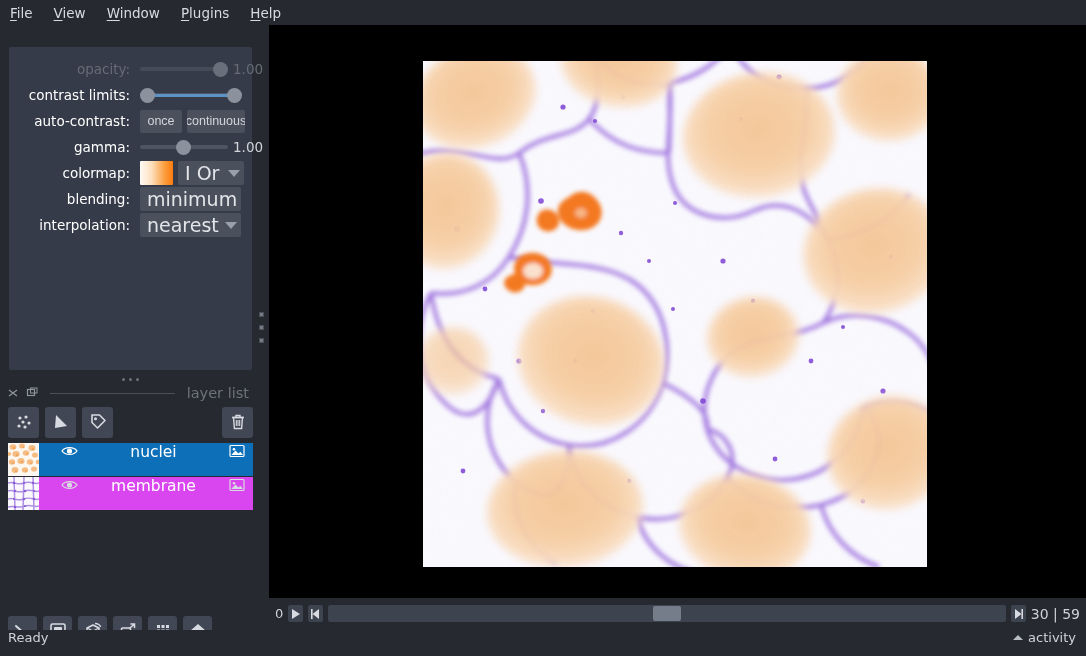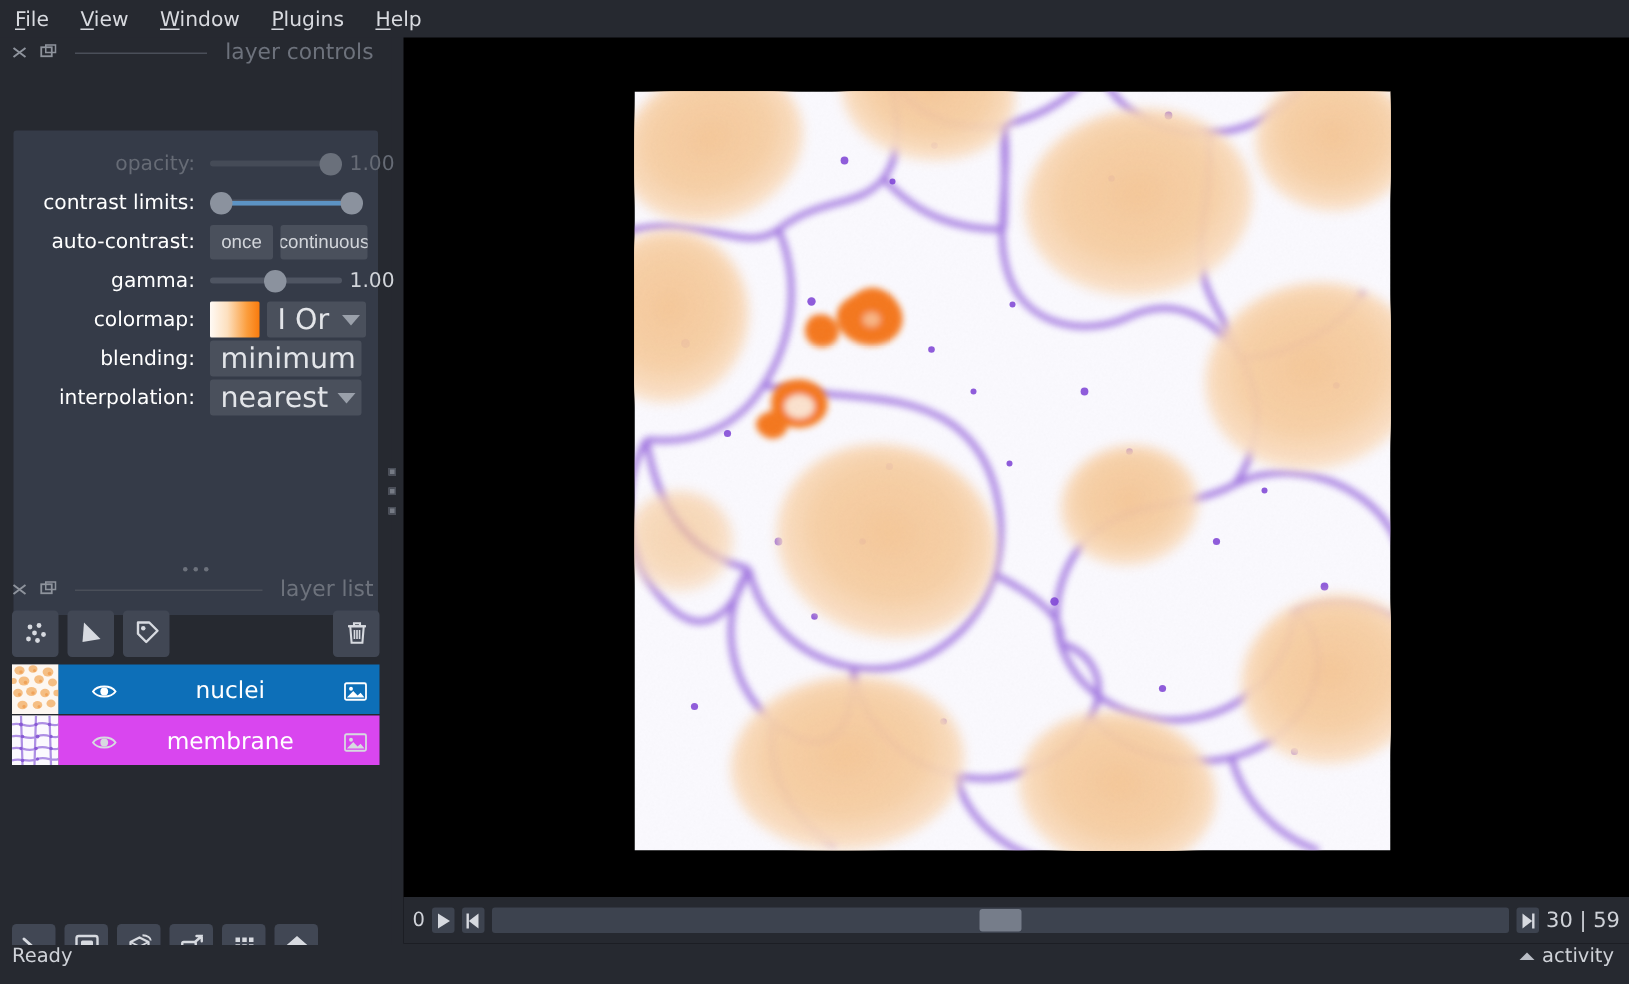--- a/index.html
+++ b/index.html
@@ -38,21 +38,21 @@
   .dock-header .hdr-line {
     flex: 1; height: 1px; background: #4a4f59; margin: 0 6px;
   }
   .dock-header .hdr-title {
     color: #6d727c; font-size: 14.5px; white-space: nowrap;
   }
 
   
   #layer-controls-box {
     position: absolute; left: 9px; top: 22px; width: 243px; height: 323px;
-    background: #353b48; border-radius: 2px; margin-top: 40px;
+    background: #353b48; border-radius: 2px;
   }
   .ctrl-grid {
     display: grid;
     grid-template-columns: 131px 1fr;
     row-gap: 0px; padding: 9px 0 0 0;
   }
   .ctrl-label {
     color: #ffffff; font-size: 13.5px; text-align: right; padding-right: 10px;
     line-height: 26px; height: 26px; white-space: nowrap;
   }
@@ -118,21 +118,21 @@
     display: flex; align-items: center; justify-content: center; margin-right: 6px;
   }
   .tool-btn.trash { margin-right: 0; margin-left: auto; }
 
   #layer-rows { position: absolute; left: 8px; top: 418px; width: 245px; }
   .layer-row {
     display: flex; align-items: center; height: 33px; margin-bottom: 1px;
   }
   .layer-thumb { width: 31px; height: 33px; flex: none; background: #fbf8f5; }
   .layer-body {
-    flex: 1; height: 33px; display: flex; align-items: center; padding: 0 8px 0 22px;
+    flex: 1; height: 33px; display: flex; padding: 0 8px 0 22px;
   }
   .layer-row.selected .layer-body { background: #0d6fb8; }
   .layer-row .layer-body { background: #d946ef; }
   .layer-name {
     flex: 1; text-align: center; color: #ffffff; font-size: 15.5px; white-space: nowrap;
   }
   .eye { width: 17px; height: 14px; flex: none; }
   .imgicon { width: 16px; height: 14px; flex: none; }
 
   
@@ -204,36 +204,20 @@
   <div id="menubar">
     <div class="menu-item"><u>F</u><span>ile</span></div>
     <div class="menu-item"><u>V</u><span>iew</span></div>
     <div class="menu-item"><u>W</u><span>indow</span></div>
     <div class="menu-item"><u>P</u><span>lugins</span></div>
     <div class="menu-item"><u>H</u><span>elp</span></div>
   </div>
 
   <div id="leftpanel">
 
-    <div class="dock-header" style="position:absolute;left:0;top:0;width:261px;">
-      <span class="hdr-icon">
-        <svg width="12" height="12" viewBox="0 0 12 12">
-            <path d="M2 3 L10 9 M10 3 L2 9" stroke="#8e939c" stroke-width="1.3" fill="none"></path>
-            <path d="M1 6 L11 6" stroke="#8e939c" stroke-width="1" opacity="0"></path>
-          </svg>
-      </span>
-      <span class="hdr-icon">
-        <svg width="12" height="12" viewBox="0 0 12 12">
-            <rect x="1.5" y="2.5" width="7" height="6" fill="none" stroke="#8e939c" stroke-width="1.2"></rect>
-            <rect x="4.5" y="1" width="6.5" height="5" fill="none" stroke="#8e939c" stroke-width="1"></rect>
-          </svg>
-      </span>
-      <span class="hdr-line"></span>
-      <span class="hdr-title">layer controls</span>
-    </div>
 
     <div id="layer-controls-box">
       <div class="ctrl-grid">
 
         <div class="ctrl-label dim">opacity:</div>
         <div class="ctrl-field">
           <div class="slider disabled" style="width:88px;">
             <div class="track"></div>
             <div class="knob" style="left:73px;"></div>
           </div>

